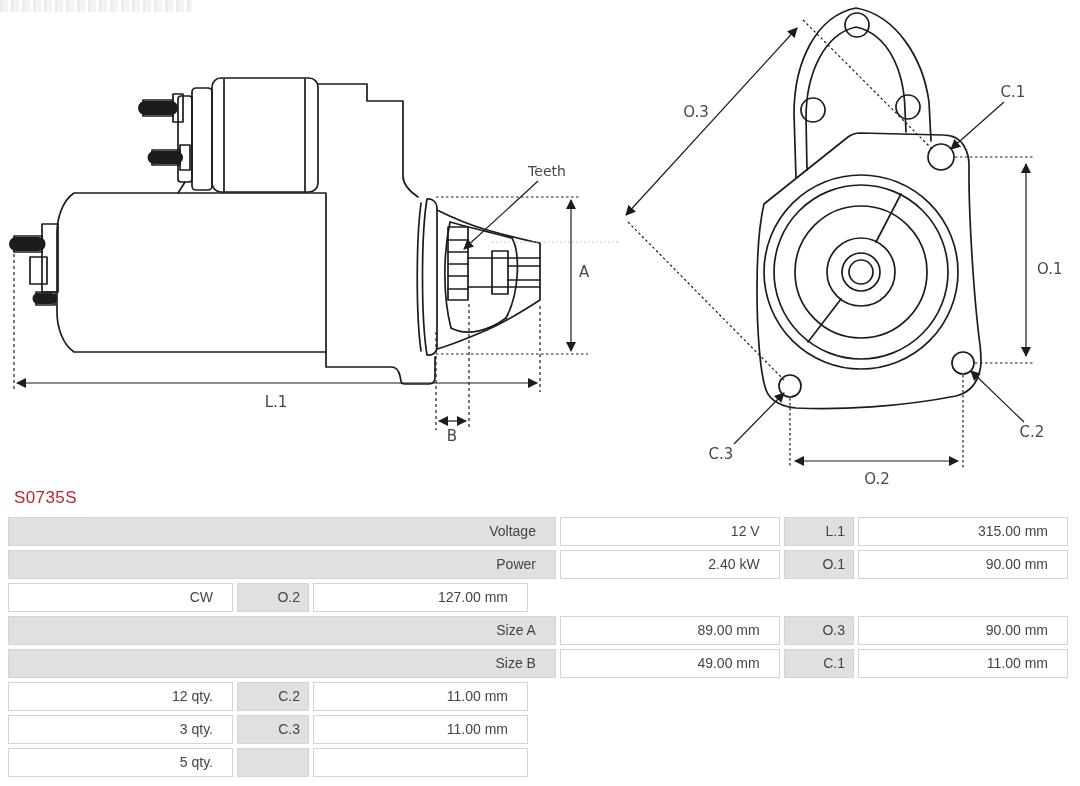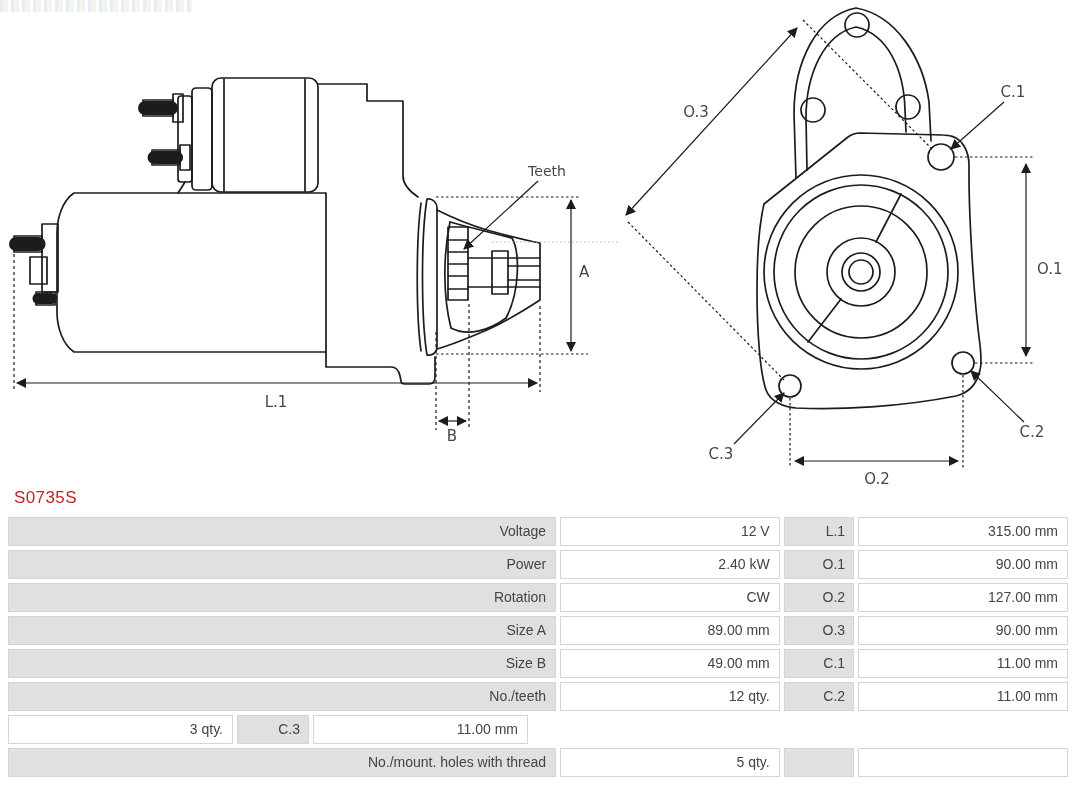--- a/index.html
+++ b/index.html
@@ -15,21 +15,21 @@
   svg{position:absolute;}
   svg text{fill:#474747;font-family:"DejaVu Sans","Liberation Sans",sans-serif;}
   .part-number{
     position:absolute;left:14px;top:485px;font-size:17px;line-height:26px;
     color:#c2222a;letter-spacing:.4px;
   }
   .spec-table{position:absolute;left:8px;top:517px;width:1060px;}
   .trow{display:flex;gap:4px;margin-bottom:4px;}
   .cell{
     box-sizing:border-box;height:29px;line-height:27px;border:1px solid #d4d4d4;
-    font-size:14px;color:#444444;text-align:right;padding-right:9px;white-space:nowrap;
+    font-size:14px;color:#444444;text-align:right;padding-right:19px;white-space:nowrap;
   }
   .c1{width:562px;background:#e0e0e0;}
   .c2{width:225px;background:#ffffff;}
   .c3{width:72px;background:#e0e0e0;padding-right:8px;}
   .c4{width:215px;background:#ffffff;text-align:right;}
 </style>
 </head>
 <body>
 
 <div class="watermark-fragment"></div>
@@ -169,52 +169,49 @@
   </div>
 
   <div class="trow">
     <div class="cell c1">Power</div>
     <div class="cell c2">2.40 kW</div>
     <div class="cell c3">O.1</div>
     <div class="cell c4">90.00 mm</div>
   </div>
 
   <div class="trow">
-    <div class="cell c1">Rotation</div>
     <div class="cell c2">CW</div>
     <div class="cell c3">O.2</div>
     <div class="cell c4">127.00 mm</div>
   </div>
 
   <div class="trow">
     <div class="cell c1">Size A</div>
     <div class="cell c2">89.00 mm</div>
     <div class="cell c3">O.3</div>
     <div class="cell c4">90.00 mm</div>
   </div>
 
   <div class="trow">
     <div class="cell c1">Size B</div>
     <div class="cell c2">49.00 mm</div>
     <div class="cell c3">C.1</div>
     <div class="cell c4">11.00 mm</div>
   </div>
 
   <div class="trow">
-    <div class="cell c1">No./teeth</div>
     <div class="cell c2">12 qty.</div>
     <div class="cell c3">C.2</div>
     <div class="cell c4">11.00 mm</div>
   </div>
 
   <div class="trow">
     <div class="cell c2">3 qty.</div>
     <div class="cell c3">C.3</div>
     <div class="cell c4">11.00 mm</div>
   </div>
 
   <div class="trow">
-    <div class="cell c1">No./mount. holes with thread</div>
     <div class="cell c2">5 qty.</div>
     <div class="cell c3"></div>
     <div class="cell c4"></div>
   </div>
 </div>
 
 </body></html>

